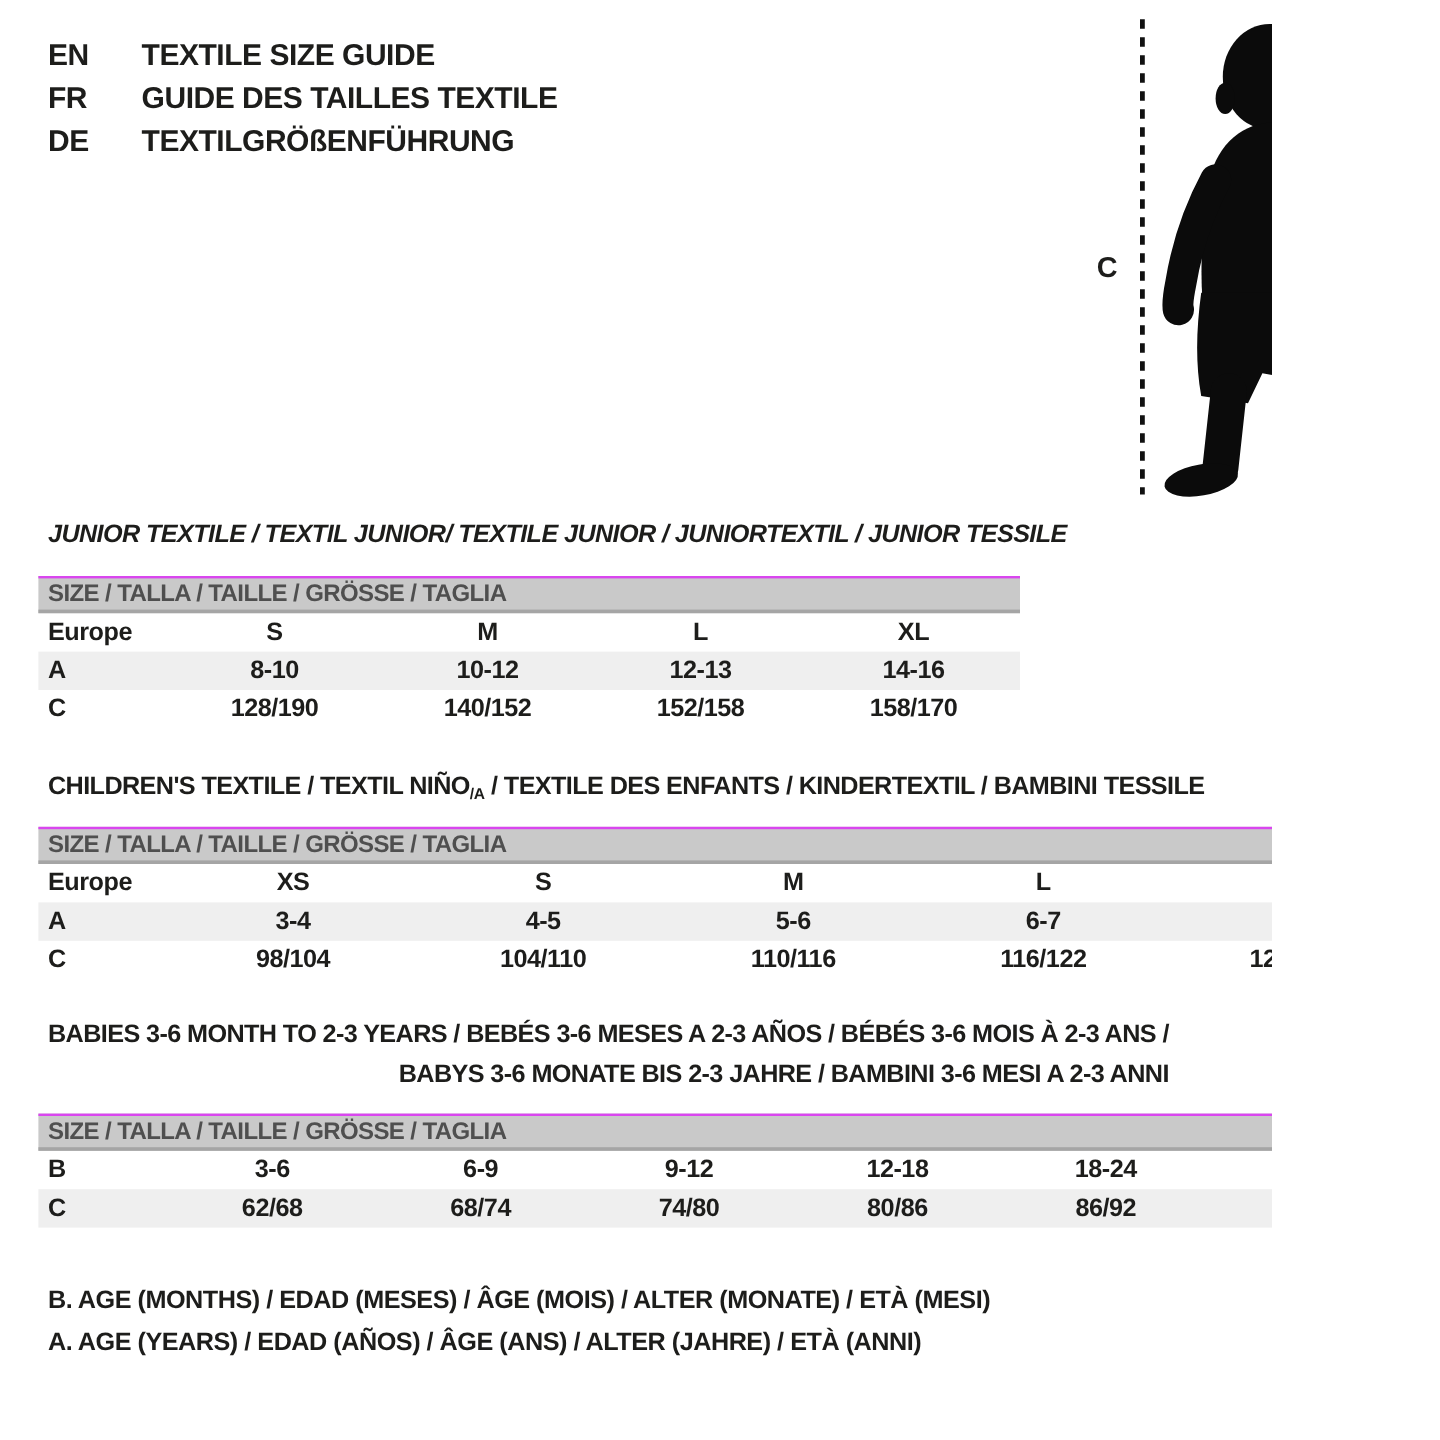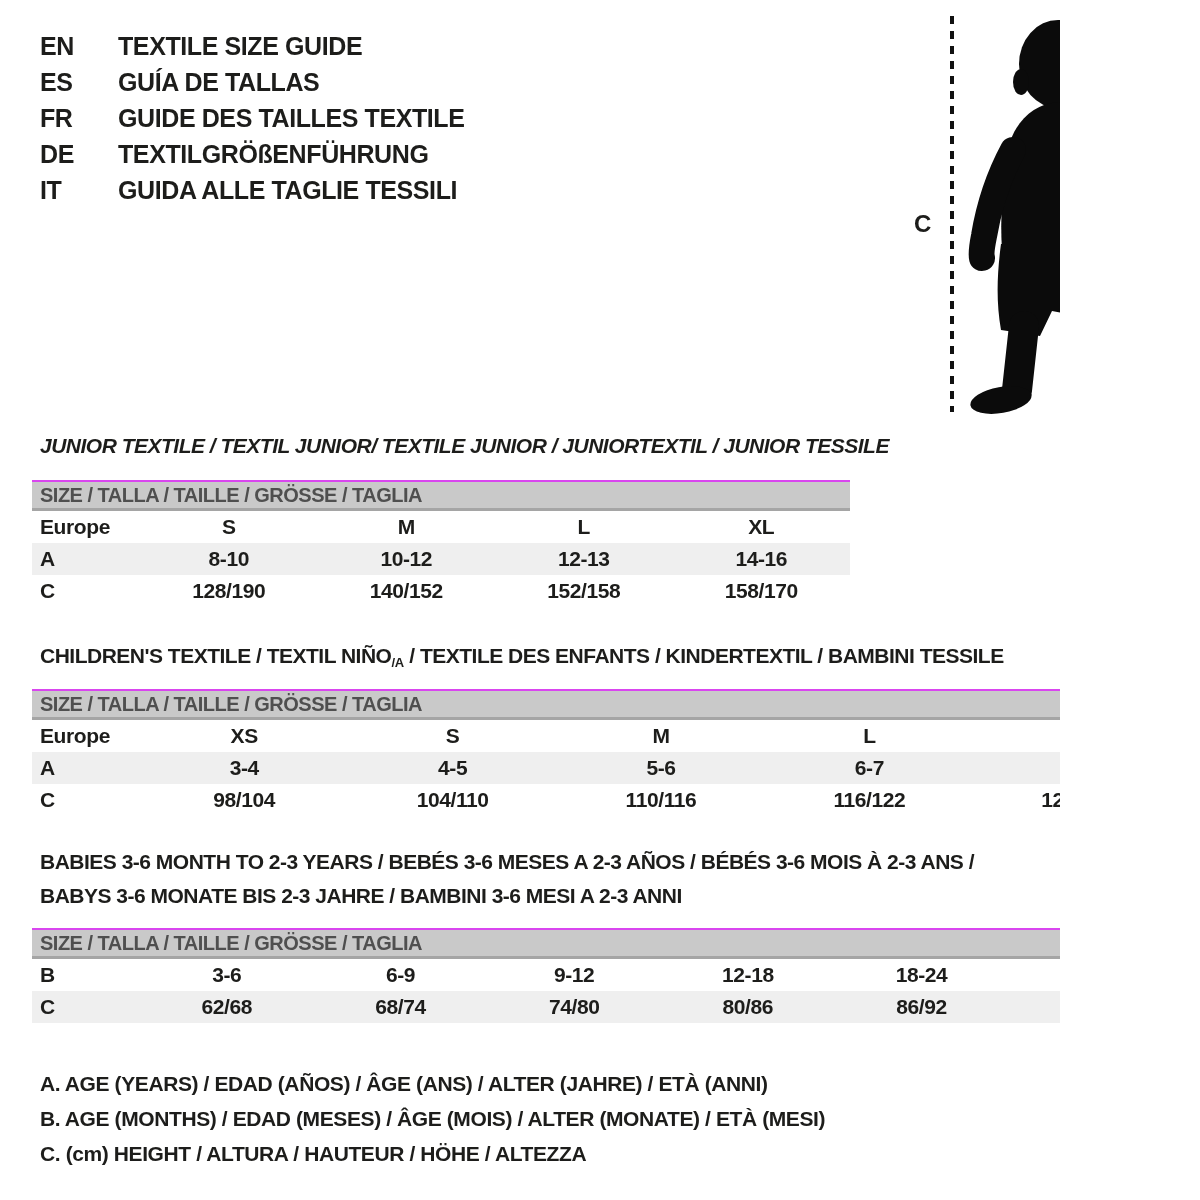--- a/index.html
+++ b/index.html
@@ -12,21 +12,21 @@
   .lang-block { position:absolute; left:40px; top:28px; }
   .lang-row { display:flex; align-items:center; height:36px; font-size:25px; }
   .lang-code { width:78px; }
   
   .figure { position:absolute; left:900px; top:8px; width:255px; height:412px; }
   .figure svg { position:absolute; left:0; top:0; }
   .fig-c { position:absolute; left:14px; top:202px; font-size:24px; }
   
   .sec-heading { position:absolute; left:40px; font-size:21px; letter-spacing:-0.5px; white-space:nowrap; }
   .sub { font-size:13px; position:relative; top:4px; letter-spacing:-0.3px; }
-  .two-line { line-height:34px; }
+  .two-line { line-height:34px;text-align:right; }
   
   .table { position:absolute; }
   .sizebar {
     height:26px; line-height:26px; background:#c9c9c9;
     border-top:2px solid #d946ef; border-bottom:3px solid #a5a5a5;
     color:#4f4f4f; font-size:20px; padding-left:8px; letter-spacing:-0.5px;
   }
   .trow { display:flex; align-items:center; height:32px; font-size:21px; }
   .trow .lbl { width:108px; padding-left:8px; box-sizing:border-box; }
   .trow .cell { flex:1; text-align:center; }
@@ -39,34 +39,26 @@
 <body>
 
 <div class="canvas">
 
   <div class="lang-block">
     <div class="lang-row">
       <span class="lang-code">EN</span>
       <span class="lang-title">TEXTILE SIZE GUIDE</span>
     </div>
     <div class="lang-row">
-      <span class="lang-code">ES</span>
-      <span class="lang-title">GUÍA DE TALLAS</span>
-    </div>
-    <div class="lang-row">
       <span class="lang-code">FR</span>
       <span class="lang-title">GUIDE DES TAILLES TEXTILE</span>
     </div>
     <div class="lang-row">
       <span class="lang-code">DE</span>
       <span class="lang-title">TEXTILGRÖßENFÜHRUNG</span>
-    </div>
-    <div class="lang-row">
-      <span class="lang-code">IT</span>
-      <span class="lang-title">GUIDA ALLE TAGLIE TESSILI</span>
     </div>
   </div>
 
   <div class="figure">
     <svg width="255" height="412" viewBox="0 0 255 412">
       <line x1="52" y1="8" x2="52" y2="404" stroke="#111" stroke-width="4" stroke-dasharray="8 7"></line>
       <g fill="#0b0b0b" stroke="none">
         <ellipse cx="158" cy="56" rx="39" ry="44"></ellipse>
         <ellipse cx="121" cy="74" rx="8" ry="13"></ellipse>
         <ellipse cx="196" cy="77" rx="9" ry="13"></ellipse>
@@ -158,18 +150,17 @@
       <span class="cell">62/68</span>
       <span class="cell">68/74</span>
       <span class="cell">74/80</span>
       <span class="cell">80/86</span>
       <span class="cell">86/92</span>
       <span class="cell">92/98</span>
     </div>
   </div>
 
   <div class="notes">
+    <div class="note-line">B. AGE (MONTHS) / EDAD (MESES) / ÂGE (MOIS) / ALTER (MONATE) / ETÀ (MESI)</div>
     <div class="note-line">A. AGE (YEARS) / EDAD (AÑOS) / ÂGE (ANS) / ALTER (JAHRE) / ETÀ (ANNI)</div>
-    <div class="note-line">B. AGE (MONTHS) / EDAD (MESES) / ÂGE (MOIS) / ALTER (MONATE) / ETÀ (MESI)</div>
-    <div class="note-line">C. (cm) HEIGHT / ALTURA / HAUTEUR / HÖHE / ALTEZZA</div>
   </div>
 
 </div>
 
 </body></html>

